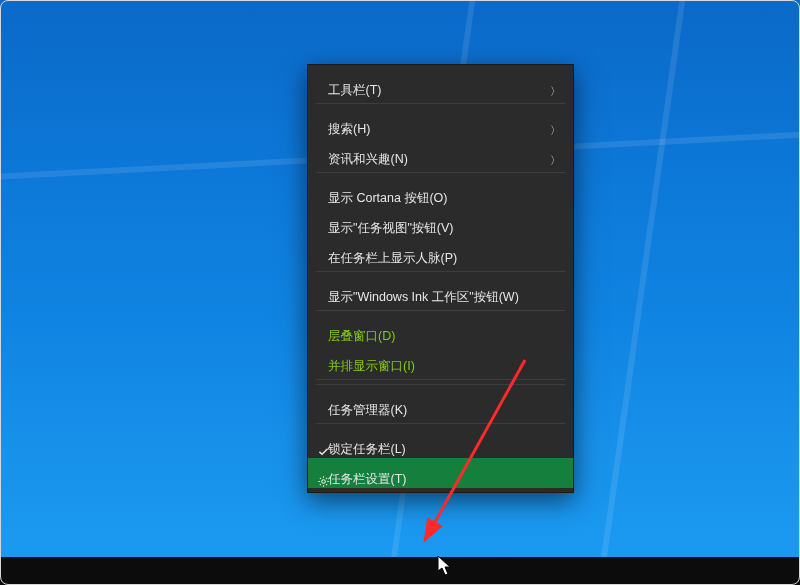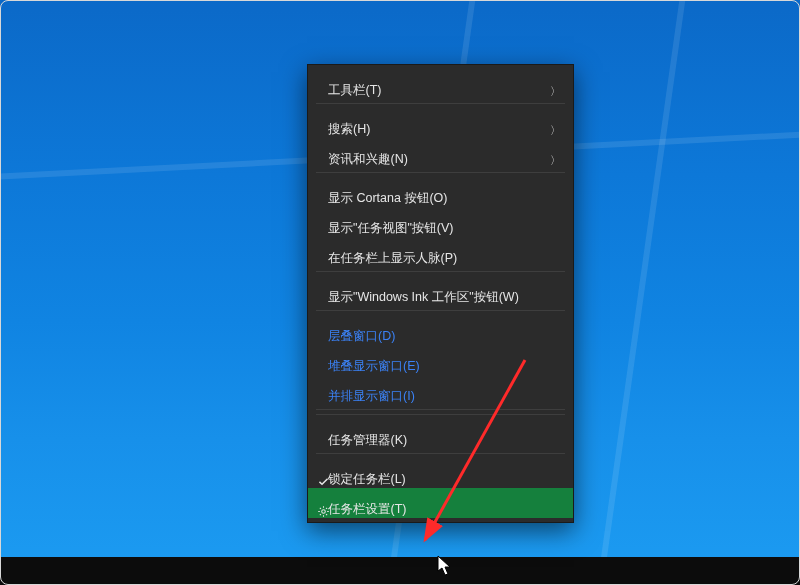--- a/index.html
+++ b/index.html
@@ -57,21 +57,21 @@
     height: 30px;
     padding-left: 20px;
     padding-right: 12px;
     cursor: default;
     white-space: nowrap;
   }
   .menu-item.hover {
     background: #15803d;
   }
   .menu-item.disabled {
-    color: #3b82f6;
+    color: #84cc16;
   }
   .menu-item .label {
     flex: 1;
     overflow: hidden;
     text-overflow: ellipsis;
   }
   .menu-item .arrow {
     margin-left: auto;
     font-size: 11px;
     color: #cfcfcf;
@@ -152,23 +152,20 @@
     <div class="menu-item">
       <span class="label">在任务栏上显示人脉(P)</span>
     </div>
     <div class="sep"></div>
     <div class="menu-item">
       <span class="label">显示"Windows Ink 工作区"按钮(W)</span>
     </div>
     <div class="sep"></div>
     <div class="menu-item disabled">
       <span class="label">层叠窗口(D)</span>
-    </div>
-    <div class="menu-item disabled">
-      <span class="label">堆叠显示窗口(E)</span>
     </div>
     <div class="menu-item disabled">
       <span class="label">并排显示窗口(I)</span>
     </div>
     <div class="sep"></div>
     <div class="sep"></div>
     <div class="menu-item">
       <span class="label">任务管理器(K)</span>
     </div>
     <div class="sep"></div>

